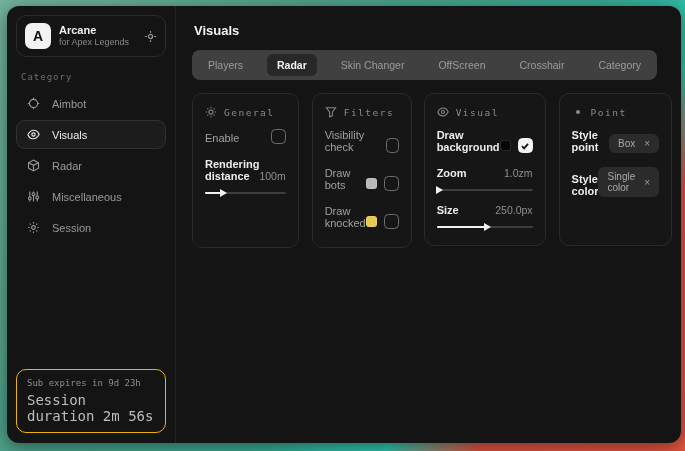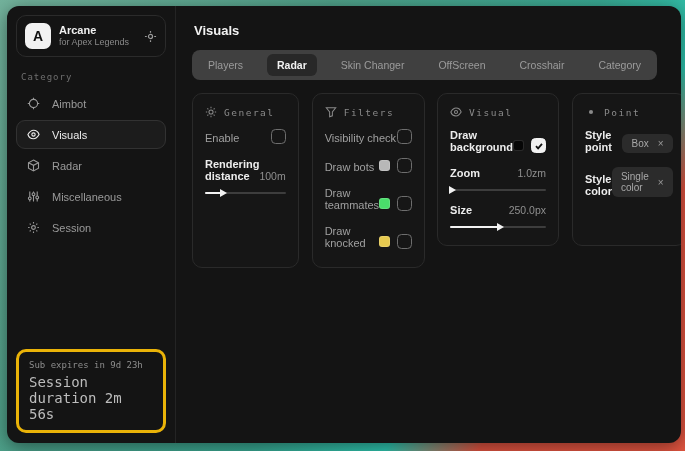--- a/index.html
+++ b/index.html
@@ -21,21 +21,21 @@
   .brand-name { color:#f0f0f0; font-size:11px; font-weight:bold; }
   .brand-sub { color:#8a8a8a; font-size:9px; }
   .icon { display:inline-flex; align-items:center; justify-content:center; }
   .icon svg { display:block; }
   .cat-label { font-family:"DejaVu Sans Mono", monospace; color:#6f6f6f; font-size:9px; letter-spacing:1px; margin:15px 5px 7px; }
   .nav { display:flex; flex-direction:column; gap:2px; }
   .nav-item { display:flex; align-items:center; gap:12px; padding:7px 10px; border:1px solid transparent; border-radius:9px; color:#9a9a9a; font-size:11px; cursor:pointer; }
   .nav-item.active { background:#1c1c1c; border-color:#323232; color:#ececec; }
   .nav-item .icon { color:inherit; }
   .side-spacer { flex:1; }
-  .footer-card { border:3px solid #eab308; border-radius:10px; padding:8px 10px; font-family:"DejaVu Sans Mono", monospace; }
+  .footer-card { border:1px solid #eab308; border-radius:10px; padding:8px 10px; font-family:"DejaVu Sans Mono", monospace; }
   .footer-line1 { color:#8d8d8d; font-size:9px; margin-bottom:4px; }
   .footer-line2 { color:#bdbdbd; font-size:14px; }
   
   .main { flex:1; padding:13px 17px 12px 16px; overflow:hidden; }
   .page-title { color:#f2f2f2; font-size:13px; font-weight:bold; margin:4px 0 12px 2px; }
   .tabbar { display:inline-flex; align-items:center; background:#404040; border-radius:8px; padding:4px 6px; gap:14px; }
   .tab { padding:5px 10px; font-size:10.5px; color:#9b9b9b; border-radius:6px; cursor:pointer; white-space:nowrap; }
   .tab.active { background:#282828; color:#f2f2f2; font-weight:bold; }
   .content { display:grid; grid-template-columns:1.04fr 1fr; gap:12px; margin-top:13px; align-items:start; }
   .col { display:flex; gap:13px; }
@@ -200,29 +200,20 @@
           <div class="row">
             <span class="lbl-dim">Draw bots</span>
             <span class="controls">
               <span class="swatch" style="background: rgb(184, 184, 184);"></span>
               <span class="checkbox">
                 
               </span>
             </span>
           </div>
           <div class="row">
-            <span class="lbl-dim">Draw teammates</span>
-            <span class="controls">
-              <span class="swatch" style="background: rgb(74, 222, 107);"></span>
-              <span class="checkbox">
-                
-              </span>
-            </span>
-          </div>
-          <div class="row">
             <span class="lbl-dim">Draw knocked</span>
             <span class="controls">
               <span class="swatch" style="background: rgb(230, 201, 79);"></span>
               <span class="checkbox">
                 
               </span>
             </span>
           </div>
         </div>
       </div>

